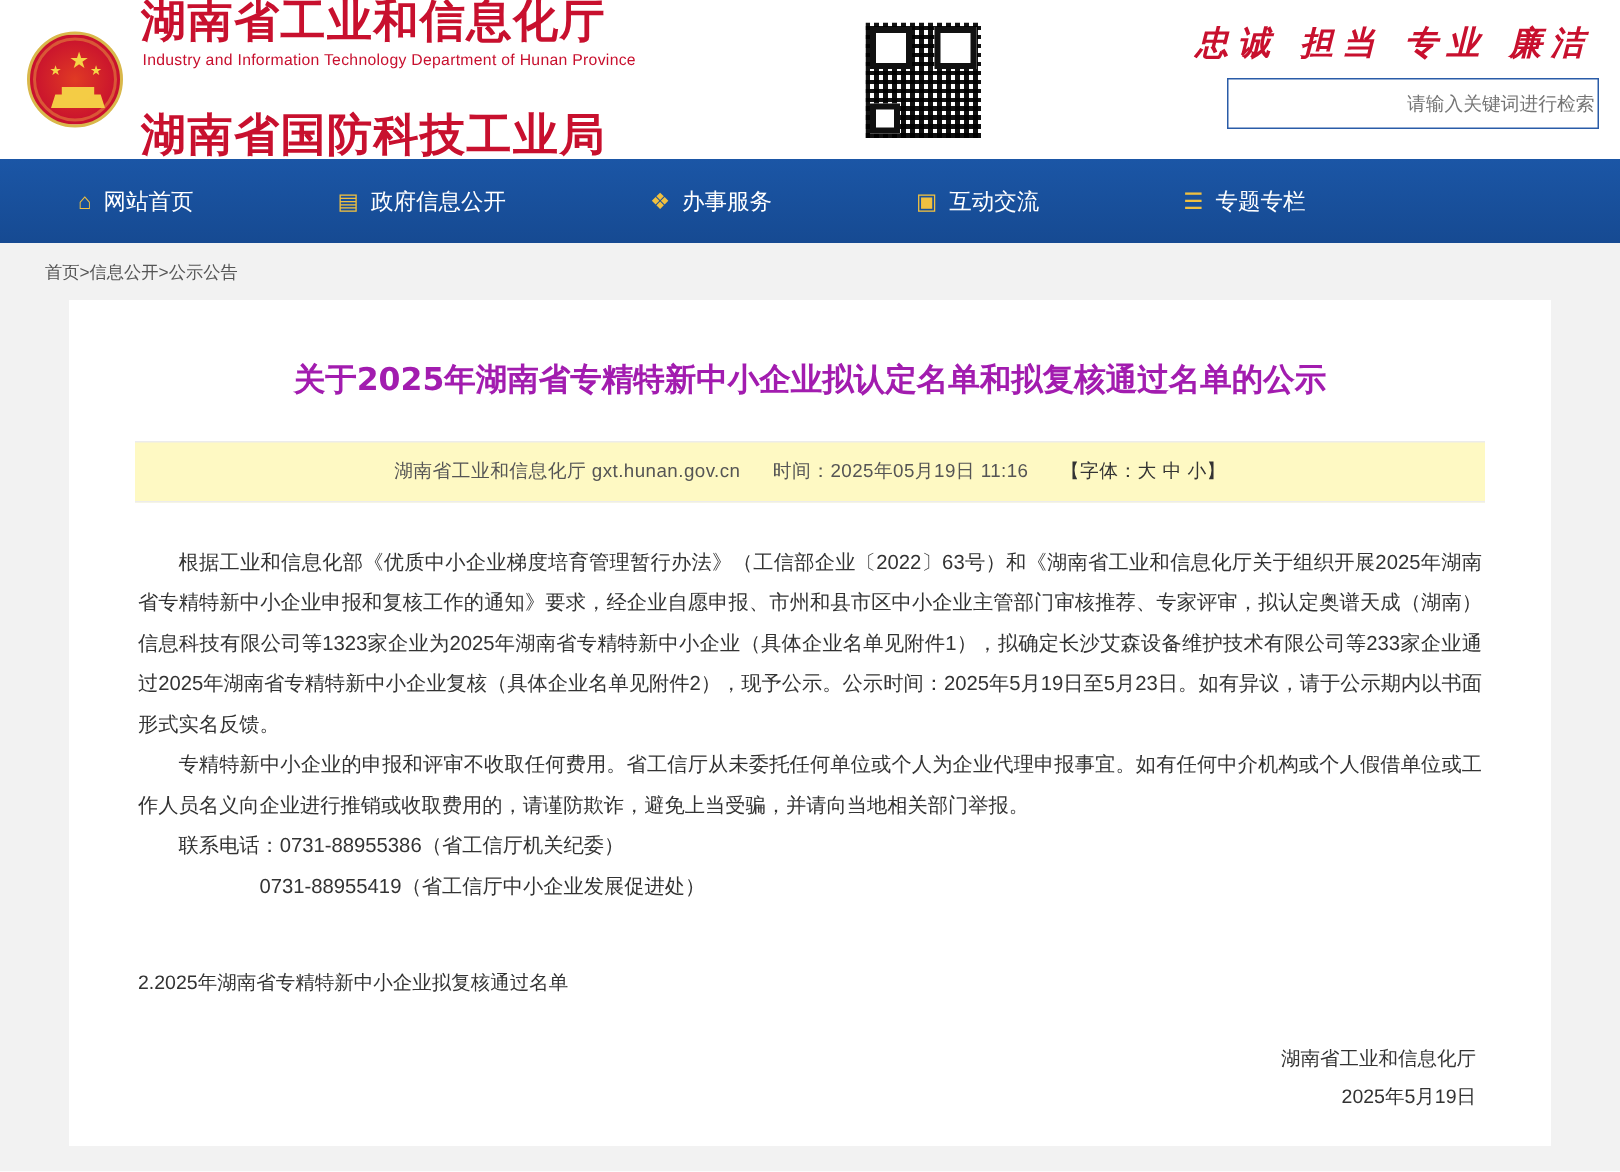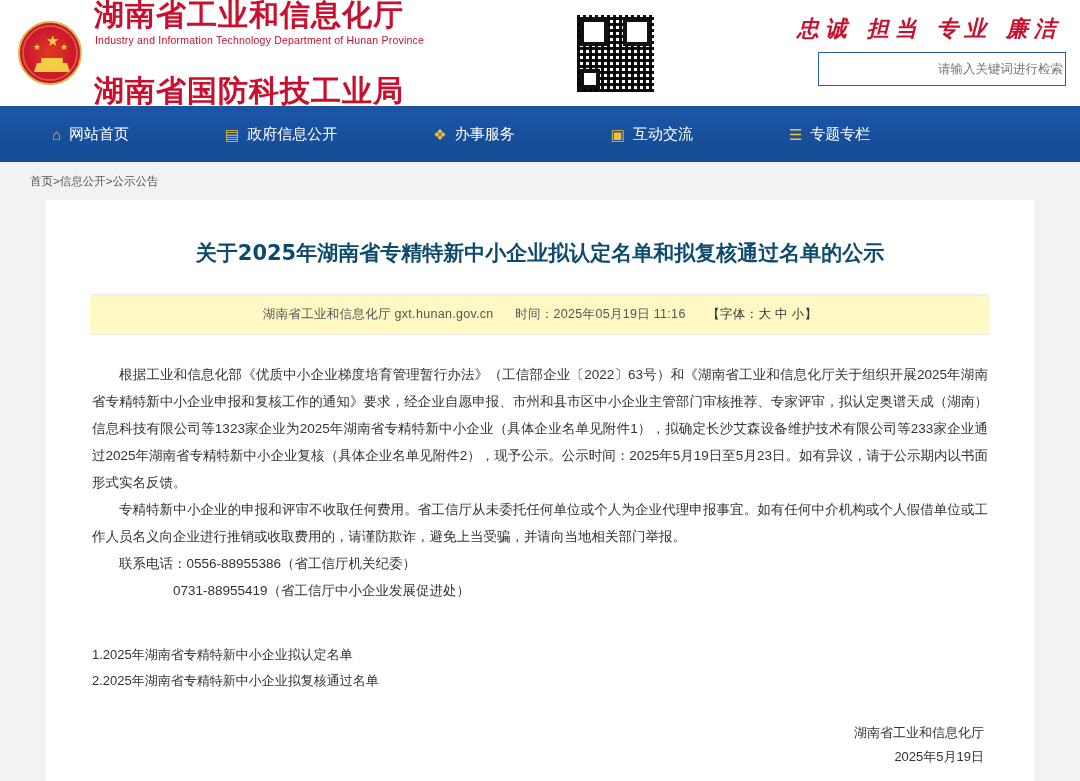--- a/index.html
+++ b/index.html
@@ -120,21 +120,21 @@
     padding-left: 30px; color: #555; font-size: 11.5px;
     background: #f2f2f2;
   }
 
   
   .card {
     margin: 0 46px; background: #fff; min-height: 560px;
     padding: 34px 44px 20px 44px;
   }
   .doc-title {
-    text-align: center; color: #0c4a6e; font-size: 21px; font-weight: bold;
+    text-align: center; color: #a21caf; font-size: 21px; font-weight: bold;
     line-height: 1.5; font-family: "DejaVu Sans", sans-serif;
     padding: 4px 10px 24px 10px;
   }
   .meta {
     background: #fef9c3; border-top: 1px solid #ececec; border-bottom: 1px solid #ececec;
     text-align: center; color: #555; font-size: 12.5px;
     padding: 11px 0; letter-spacing: .3px;
   }
   .meta .sep { display: inline-block; width: 14px; }
   .meta .fs { color: #333; }
@@ -222,26 +222,25 @@
       <span>时间：2025年05月19日 11:16</span>
       <span class="sep"></span>
       <span class="fs">
         <span>【字体：</span><span>大</span>&nbsp;<span>中</span>&nbsp;<span>小</span><span>】</span>
       </span>
     </div>
 
     <div class="body-text">
       <p class="indent">根据工业和信息化部《优质中小企业梯度培育管理暂行办法》（工信部企业〔2022〕63号）和《湖南省工业和信息化厅关于组织开展2025年湖南省专精特新中小企业申报和复核工作的通知》要求，经企业自愿申报、市州和县市区中小企业主管部门审核推荐、专家评审，拟认定奥谱天成（湖南）信息科技有限公司等1323家企业为2025年湖南省专精特新中小企业（具体企业名单见附件1），拟确定长沙艾森设备维护技术有限公司等233家企业通过2025年湖南省专精特新中小企业复核（具体企业名单见附件2），现予公示。公示时间：2025年5月19日至5月23日。如有异议，请于公示期内以书面形式实名反馈。</p>
       <p class="indent">专精特新中小企业的申报和评审不收取任何费用。省工信厅从未委托任何单位或个人为企业代理申报事宜。如有任何中介机构或个人假借单位或工作人员名义向企业进行推销或收取费用的，请谨防欺诈，避免上当受骗，并请向当地相关部门举报。</p>
-      <p class="sub">联系电话：0556-88955386（省工信厅机关纪委）</p>
+      <p class="sub">联系电话：0731-88955386（省工信厅机关纪委）</p>
       <p class="sub" style="padding-left:6em">0731-88955419（省工信厅中小企业发展促进处）</p>
 
       <div class="gap"></div>
 
-      <p class="attach">1.2025年湖南省专精特新中小企业拟认定名单</p>
       <p class="attach">2.2025年湖南省专精特新中小企业拟复核通过名单</p>
 
       <div class="signature">
         <div>湖南省工业和信息化厅</div>
         <div>2025年5月19日</div>
       </div>
     </div>
   </div>
 </div>
 

